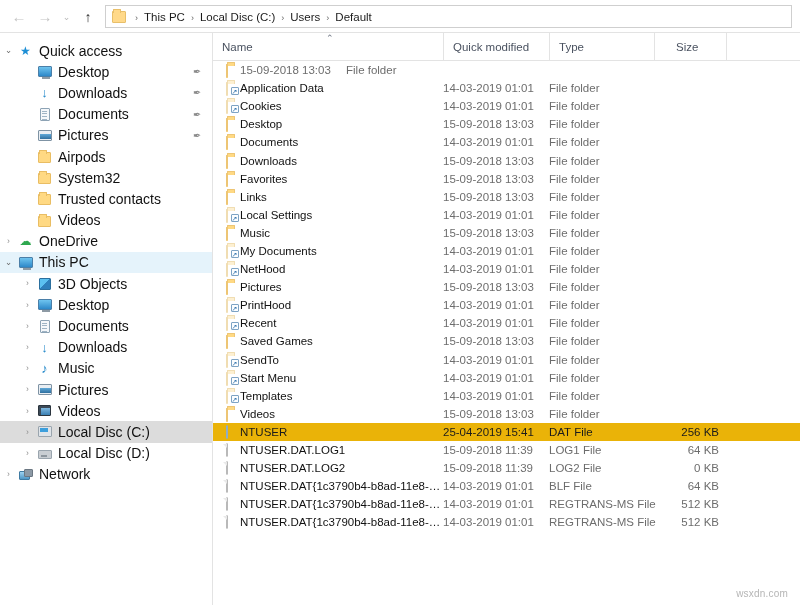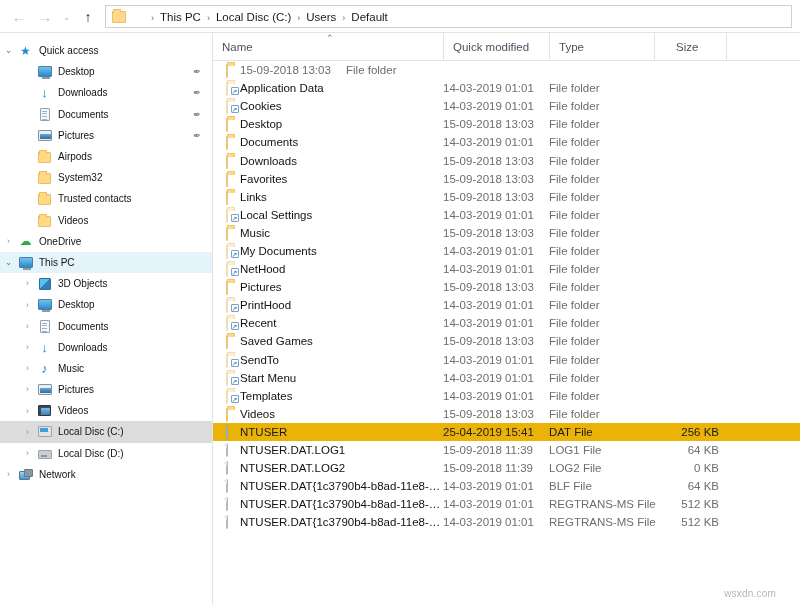--- a/index.html
+++ b/index.html
@@ -31,21 +31,20 @@
   }
   .nav-btn.disabled { color:#c4c4c4; }
   .nav-chev { width:17px; font-size:9px; color:#b8b8b8; display:flex; align-items:center; justify-content:center;}
   .nav-up   { width:26px; font-size:14px; color:#2b2b2b; display:flex; align-items:center; justify-content:center;}
 
   #address-bar {
     flex:1; height:23px; margin-left:4px; margin-right:8px;
     border:1px solid #cfcfcf; background:#fff;
     display:flex; align-items:center;
     padding:0 4px;
-    gap:16px;
   }
   .crumb-folder {
     width:14px; height:12px; position:relative; margin:0 3px 0 2px;
     background:#ffd98a;
     border:1px solid #e8bf6a;
     border-radius:0 1px 1px 1px;
   }
   .crumb-folder::before {
     content:""; position:absolute; top:-3px; left:0px;
     width:6px; height:3px; background:#ffd98a;
@@ -81,21 +80,21 @@
   .expander {
     width:17px; min-width:17px; text-align:center;
     font-size:8.5px; color:#8d8d8d; line-height:1;
   }
   .expander.open { color:#6a6a6a; }
   .tree-ico {
     width:17px; min-width:17px; height:15px;
     position:relative; margin-right:5px;
     display:flex; align-items:center; justify-content:center;
   }
-  .tree-label { font-size:10px; color:#111;text-align:center; }
+  .tree-label { font-size:14px; color:#111;text-align:center; }
   .pin {
     position:absolute; right:10px; top:6px;
     width:9px; height:9px; color:#8a8a8a; font-size:10px; line-height:9px;
   }
   .lvl0 { padding-left:0px; }
   .lvl1 { padding-left:19px; }
 
   
   .ic-folder {
     width:13px; height:11px; background:#ffd983;
@@ -258,21 +257,21 @@
     background:linear-gradient(#e9f4fb,#bcd9ec);
     border:1px solid #8fadc4; border-radius:1px; position:relative;
   }
   .fi-dat::before {
     content:""; position:absolute; top:1px; left:1px; right:1px; height:2px;
     background:repeating-linear-gradient(90deg,#7f9fb8 0 1px, transparent 1px 2px);
   }
 
   
   #watermark {
-    position:absolute; right:24px; bottom:6px;
+    position:absolute; right:12px; bottom:6px;
     font-size:10px; color:#b5b5b5; letter-spacing:0.2px;
   }
 </style>
 </head>
 <body>
 
 <div id="nav-bar">
   <div class="nav-btn disabled">
     <span>←</span>
   </div>

